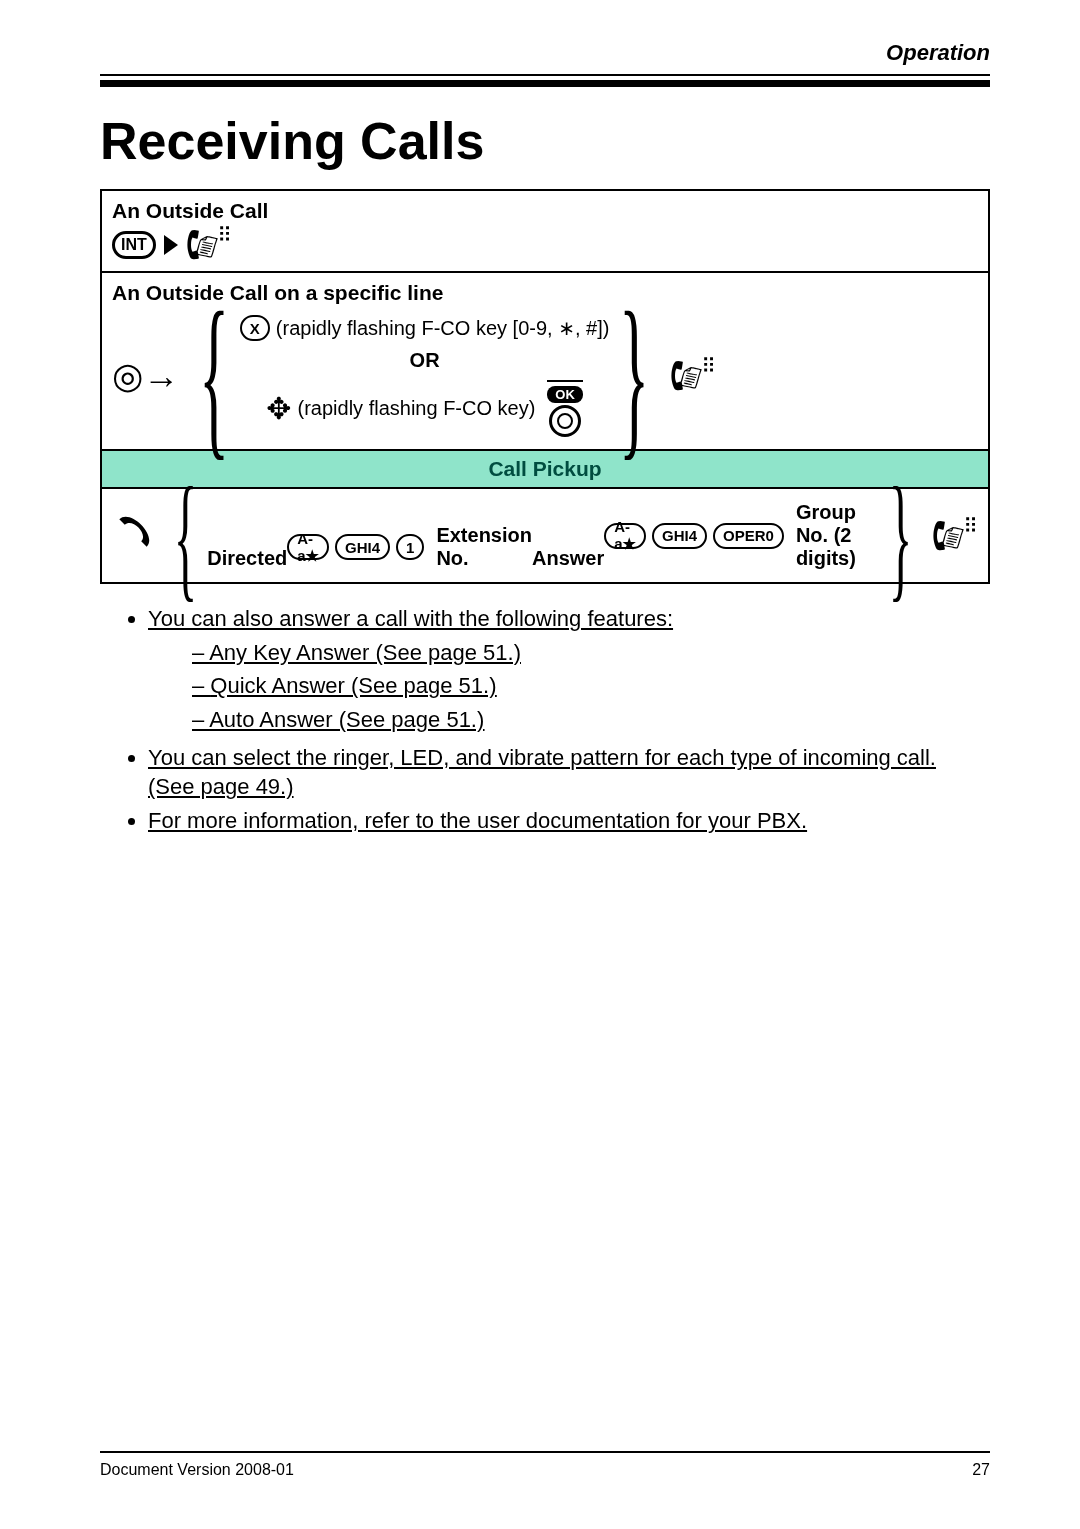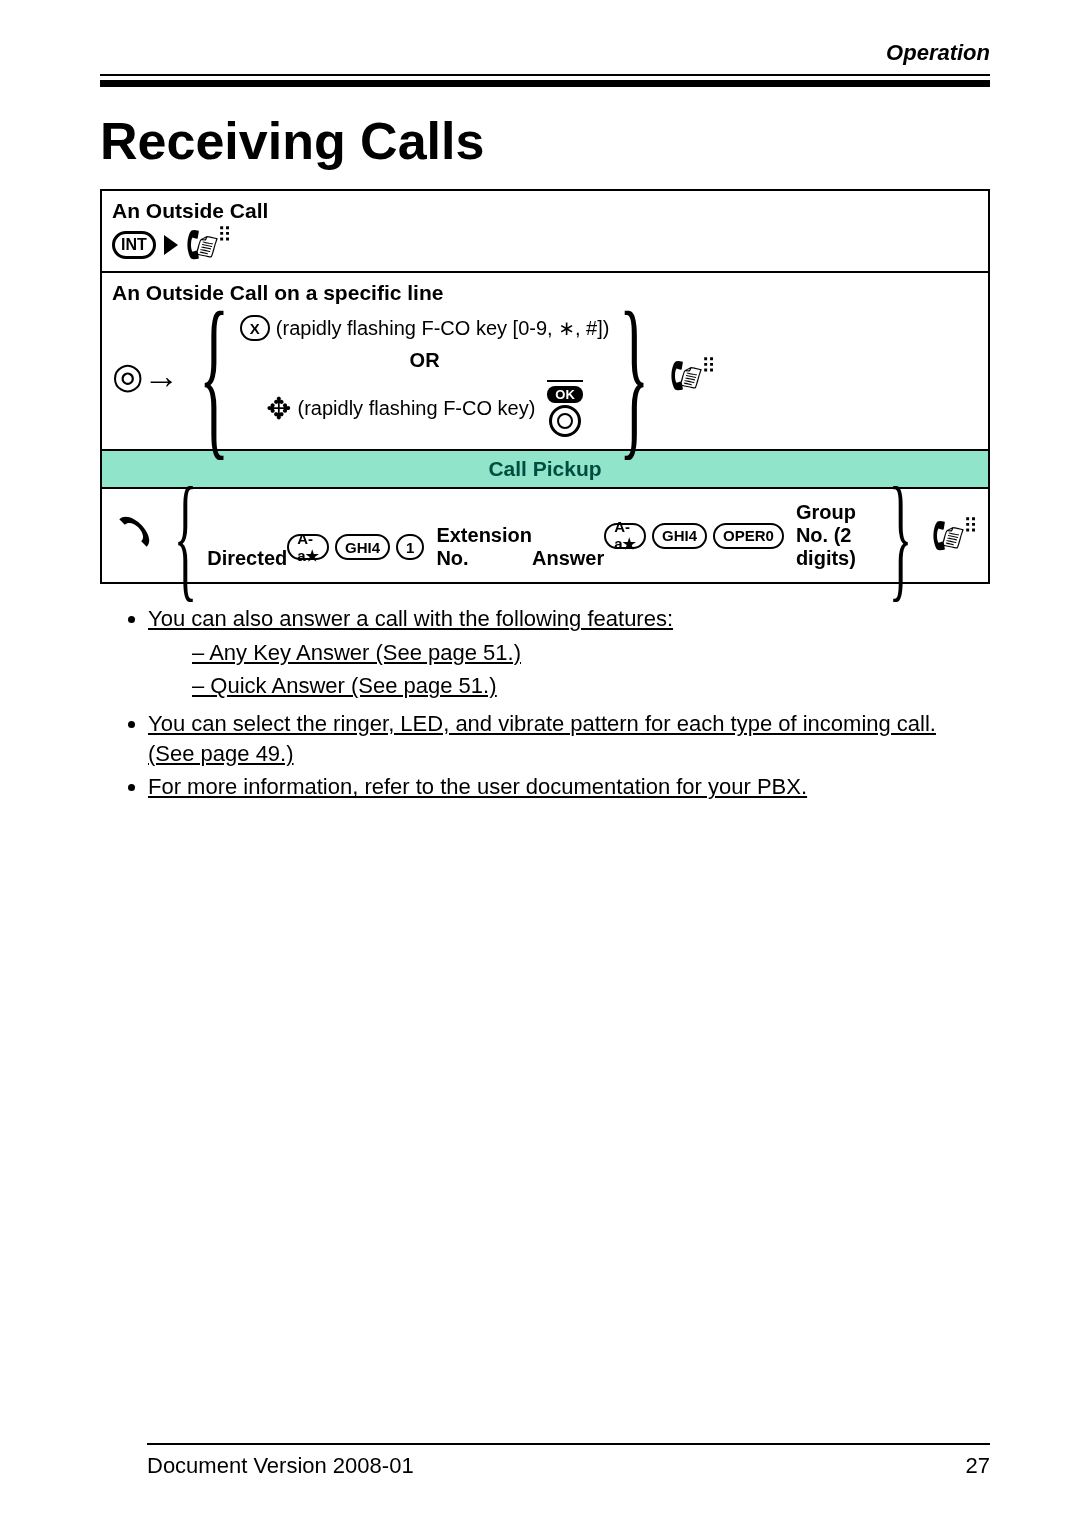--- a/index.html
+++ b/index.html
@@ -204,22 +204,21 @@
   }
   .notes ul.sub li::before {
     content: "– ";
   }
   .footer {
     margin-top: auto;
     border-top: 2px solid #000;
     padding-top: 8px;
     display: flex;
     justify-content: space-between;
-    font-size: 22px;
-    margin-left: 47px;
+    font-size: 16px;
   }
 </style>
 </head>
 <body>
 
 <div class="page">
 
   <div class="header-right">Operation</div>
   <div class="thick-rule"></div>
 
@@ -337,20 +336,21 @@
   </tbody>
     </table>
 
   <div class="notes">
     <ul>
       <li>
         <span>You can also answer a call with the following features:</span>
         <ul class="sub">
           <li>Any Key Answer (See page 51.)</li>
           <li>Quick Answer (See page 51.)</li>
+          <li>Auto Answer (See page 51.)</li>
         </ul>
       </li>
       <li>You can select the ringer, LED, and vibrate pattern for each type of incoming call. (See page 49.)</li>
       <li>For more information, refer to the user documentation for your PBX.</li>
     </ul>
   </div>
 
   <div class="footer">
     <span>Document Version  2008-01</span>
     <span>27</span>

